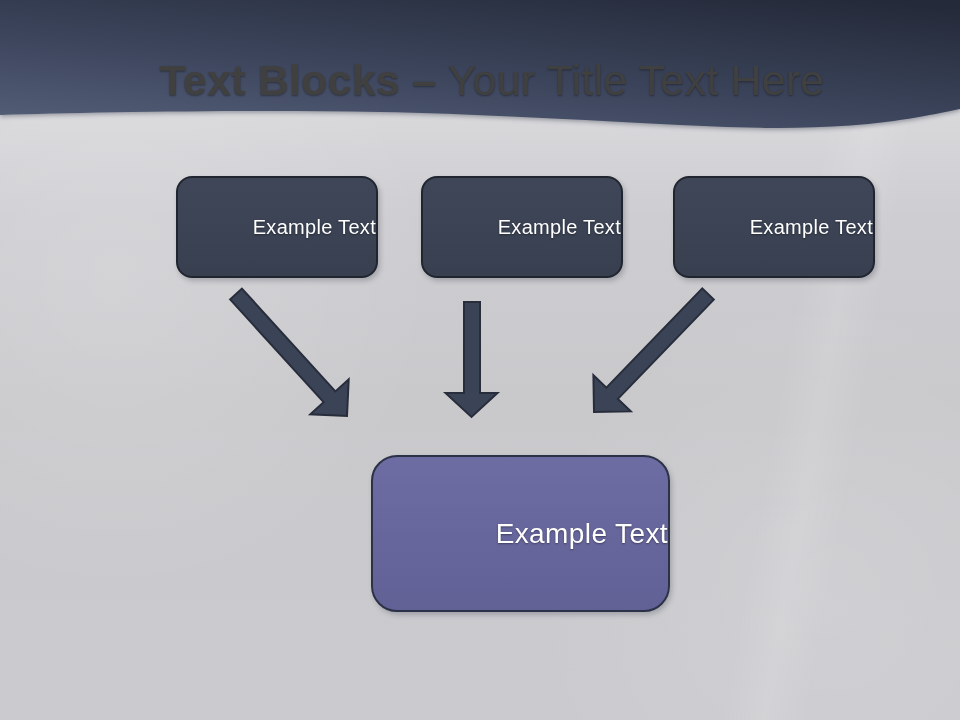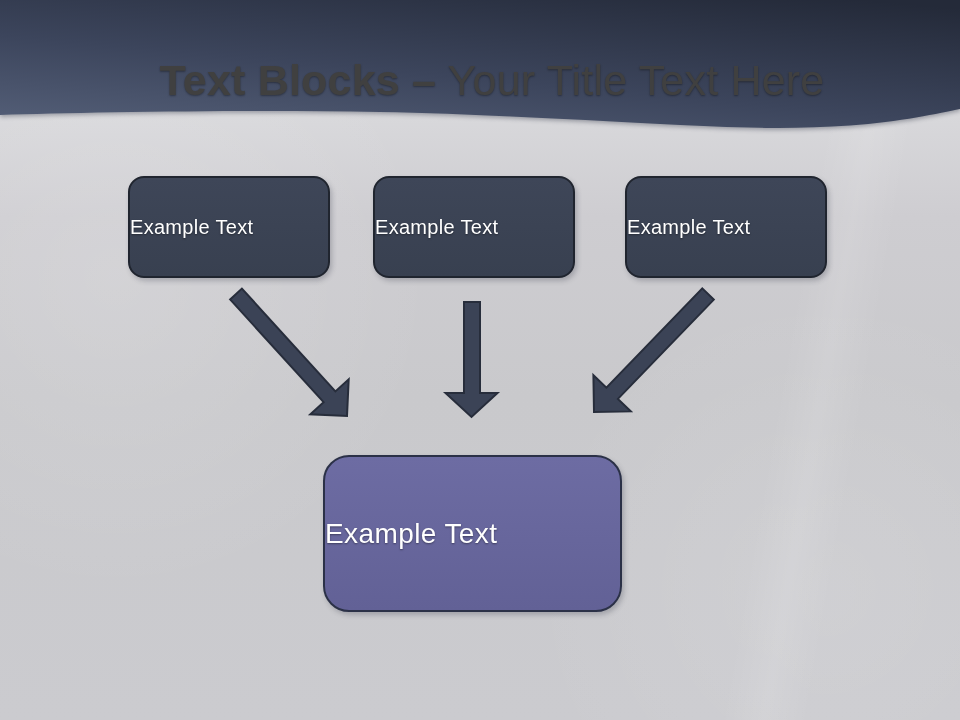--- a/index.html
+++ b/index.html
@@ -44,29 +44,30 @@
     letter-spacing: 0.2px;
     text-shadow: 0 1px 2px rgba(0,0,0,0.35);
     white-space: nowrap;
   }
   .t-bold { font-weight: bold; }
   .node {
     position: absolute;
     box-sizing: border-box;
     display: flex;
     align-items: center;
-    justify-content: flex-start;
+    justify-content: flex-end;
     color: #ffffff;
     background: linear-gradient(180deg, #3e4658, #384050);
     border: 2.5px solid #20252f;
     border-radius: 16px;
     font-size: 20px;
     letter-spacing: 0.3px;
     text-shadow: 0 1px 2px rgba(0,0,0,0.4);
     box-shadow: 2px 3px 5px rgba(40,45,60,0.25);
+    margin-left: 48px;
   }
   .node-1 { left: 128px; top: 176px; width: 202px; height: 102px; }
   .node-2 { left: 373px; top: 176px; width: 202px; height: 102px; }
   .node-3 { left: 625px; top: 176px; width: 202px; height: 102px; }
   .target {
     left: 323px; top: 455px;
     width: 299px; height: 157px;
     background: linear-gradient(180deg, #6d6ca3, #626196);
     border: 2.5px solid #2b3147;
     border-radius: 26px;

